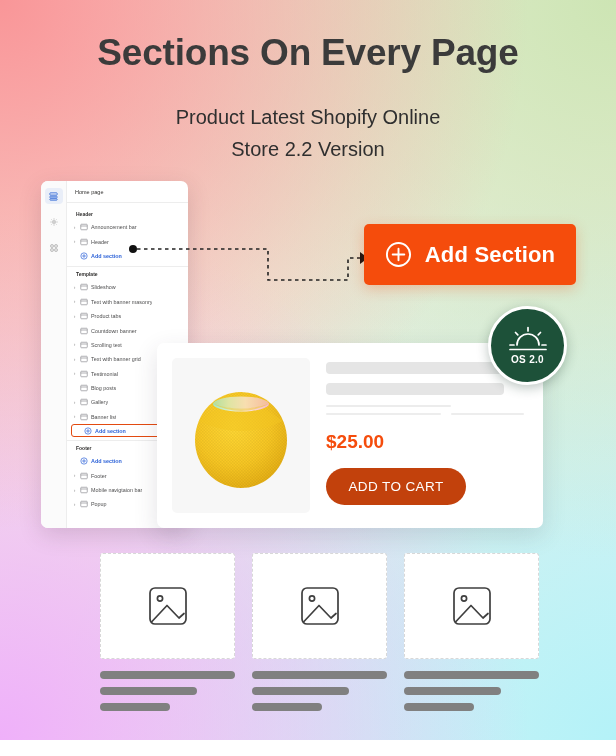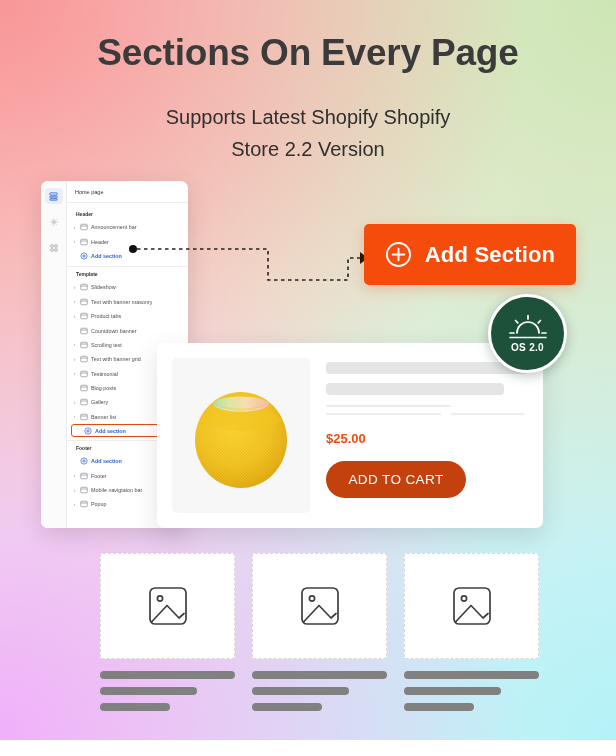--- a/index.html
+++ b/index.html
@@ -167,41 +167,41 @@
   .pinfo { flex: 1; padding-top: 4px; min-width: 0; }
   .sk { background: #e5e5e5; border-radius: 4px; }
   .sk1 { height: 12px; width: 100%; margin-bottom: 9px; }
   .sk2 { height: 12px; width: 88%; margin-bottom: 10px; }
   .sk3 { height: 2px; width: 62%; background: #ececec; border-radius: 2px; margin-bottom: 6px; }
   .sk4row { display: flex; gap: 10px; margin-bottom: 4px; }
   .sk4 { height: 1.5px; width: 57%; background: #ededed; border-radius: 2px; }
   .sk5 { height: 1.5px; width: 36%; background: #ededed; border-radius: 2px; }
   .price {
     margin-top: 16px;
-    font-size: 13px;
+    font-size: 19px;
     font-weight: bold;
     color: #f54c0c;
   }
   .atc {
     margin-top: 15px;
     width: 140px; height: 37px;
     background: #c2410c;
     border: none;
     border-radius: 19px;
     color: #fff;
     font-size: 13.5px;
     font-family: "Liberation Sans", sans-serif;
     letter-spacing: 0.4px;
     cursor: pointer;
   }
 
   
   .osbadge {
     position: absolute;
-    left: 488px; top: 294px;
+    left: 488px; top: 306px;
     width: 79px; height: 79px;
     border-radius: 50%;
     background: #1d5139;
     border: 3px solid #ffffff;
     box-shadow: 0 3px 12px rgba(30,60,45,0.3);
     display: flex;
     flex-direction: column;
     align-items: center;
     justify-content: center;
   }
@@ -236,21 +236,21 @@
   .b2 { height: 8px; width: 72%; margin-top: 8px; }
   .b3 { height: 8px; width: 52%; margin-top: 8px; }
 </style>
 </head>
 <body>
 
 <div id="stage">
 
   <div class="headline">Sections On Every Page</div>
   <div class="subline">
-    <div>Supports Latest Shopify Shopify</div>
+    <div>Product Latest Shopify Online</div>
     <div>Store 2.2 Version</div>
   </div>
 
   <div class="editor">
 
     <div class="rail">
       <div class="rail-btn active">
         <svg width="9" height="9" viewBox="0 0 16 16" fill="none" stroke="#3a6fd8" stroke-width="1.6">
           <rect x="1.5" y="1.5" width="13" height="4" rx="1"></rect>
           <rect x="1.5" y="7.5" width="13" height="3" rx="1"></rect>

